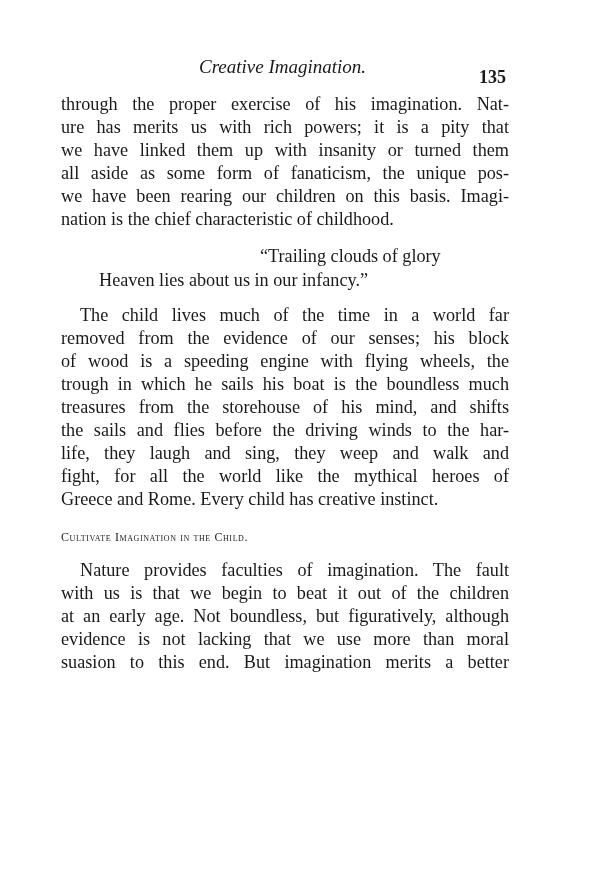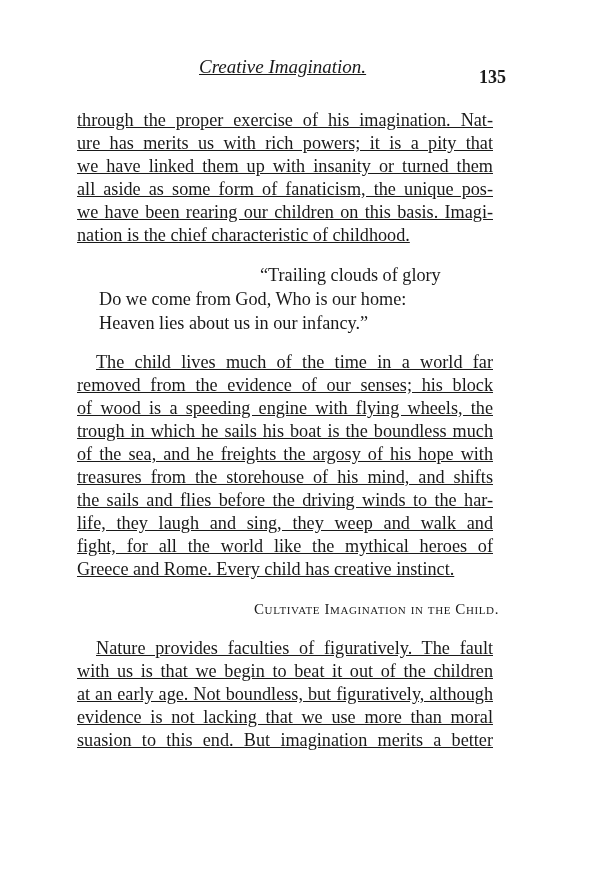--- a/index.html
+++ b/index.html
@@ -27,42 +27,40 @@
     left: 0;
     width: 448px;
     height: 26px;
     font-size: 19px;
   }
   .running-title {
     position: absolute;
     left: 138px;
     top: 0;
     font-style: italic;
-    text-decoration: underline;
   }
   .page-number {
     position: absolute;
     right: 3px;
     top: 11px;
     font-weight: bold;
     font-size: 18px;
   }
   .body-text {
     position: absolute;
     top: 93px;
     left: 0;
     width: 448px;
     font-size: 18.2px;
     line-height: 23px;
   }
   .para {
-    margin: 16px;
+    margin: 0;
     text-align: justify;
     text-align-last: left;
-    text-decoration: underline;
   }
   .line {
     display: block;
     text-align: justify;
     text-align-last: justify;
     white-space: nowrap;
     height: 23px;
   }
   .line.last {
     text-align-last: left;
@@ -75,22 +73,22 @@
   }
   .verse .vline {
     display: block;
     white-space: nowrap;
     height: 24px;
   }
   .verse .v1 { padding-left: 199px; }
   .verse .v2, .verse .v3 { padding-left: 38px; }
   .heading {
     margin: 14px 0 10px 0;
-    text-align: right;
-    font-size: 15px;
+    text-align: left;
+    font-size: 12px;
     letter-spacing: 0.6px;
     font-variant: small-caps;
     height: 24px;
     line-height: 24px;
     padding-right: 10px;
   }
 </style>
 </head>
 <body>
 
@@ -107,41 +105,39 @@
       <span class="line">through the proper exercise of his imagination. Nat-</span>
       <span class="line">ure has merits us with rich powers; it is a pity that</span>
       <span class="line">we have linked them up with insanity or turned them</span>
       <span class="line">all aside as some form of fanaticism, the unique pos-</span>
       <span class="line">we have been rearing our children on this basis. Imagi-</span>
       <span class="line last">nation is the chief characteristic of childhood.</span>
     </div>
 
     <div class="verse">
       <span class="vline v1">“Trailing clouds of glory</span>
-      <span class="vline v2">Do we come from God, Who is our home:</span>
       <span class="vline v3">Heaven lies about us in our infancy.”</span>
     </div>
 
     <div class="para">
       <span class="line indent">The child lives much of the time in a world far</span>
       <span class="line">removed from the evidence of our senses; his block</span>
       <span class="line">of wood is a speeding engine with flying wheels, the</span>
       <span class="line">trough in which he sails his boat is the boundless much</span>
-      <span class="line">of the sea, and he freights the argosy of his hope with</span>
       <span class="line">treasures from the storehouse of his mind, and shifts</span>
       <span class="line">the sails and flies before the driving winds to the har-</span>
       <span class="line">life, they laugh and sing, they weep and walk and</span>
       <span class="line">fight, for all the world like the mythical heroes of</span>
       <span class="line last">Greece and Rome. Every child has creative instinct.</span>
     </div>
 
     <div class="heading">Cultivate Imagination in the Child.</div>
 
     <div class="para">
-      <span class="line indent">Nature provides faculties of figuratively. The fault</span>
+      <span class="line indent">Nature provides faculties of imagination. The fault</span>
       <span class="line">with us is that we begin to beat it out of the children</span>
       <span class="line">at an early age. Not boundless, but figuratively, although</span>
       <span class="line">evidence is not lacking that we use more than moral</span>
       <span class="line">suasion to this end. But imagination merits a better</span>
     </div>
 
   </div>
 </div>
 
 </body></html>

